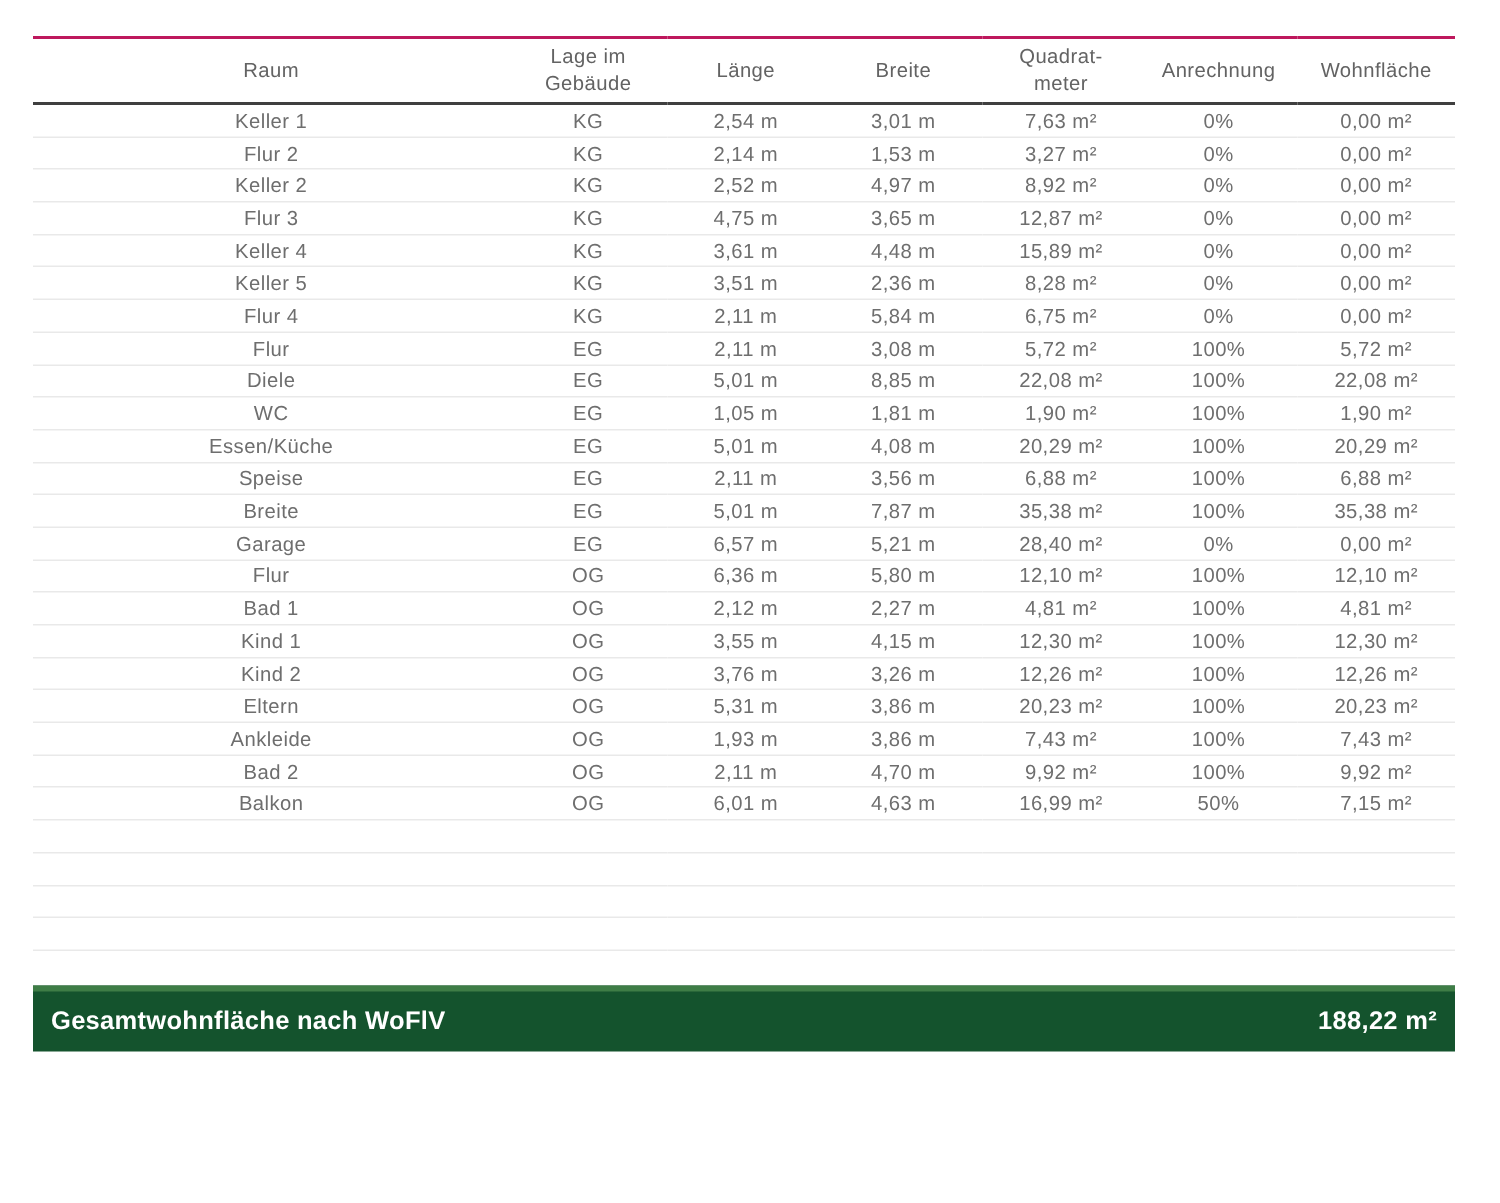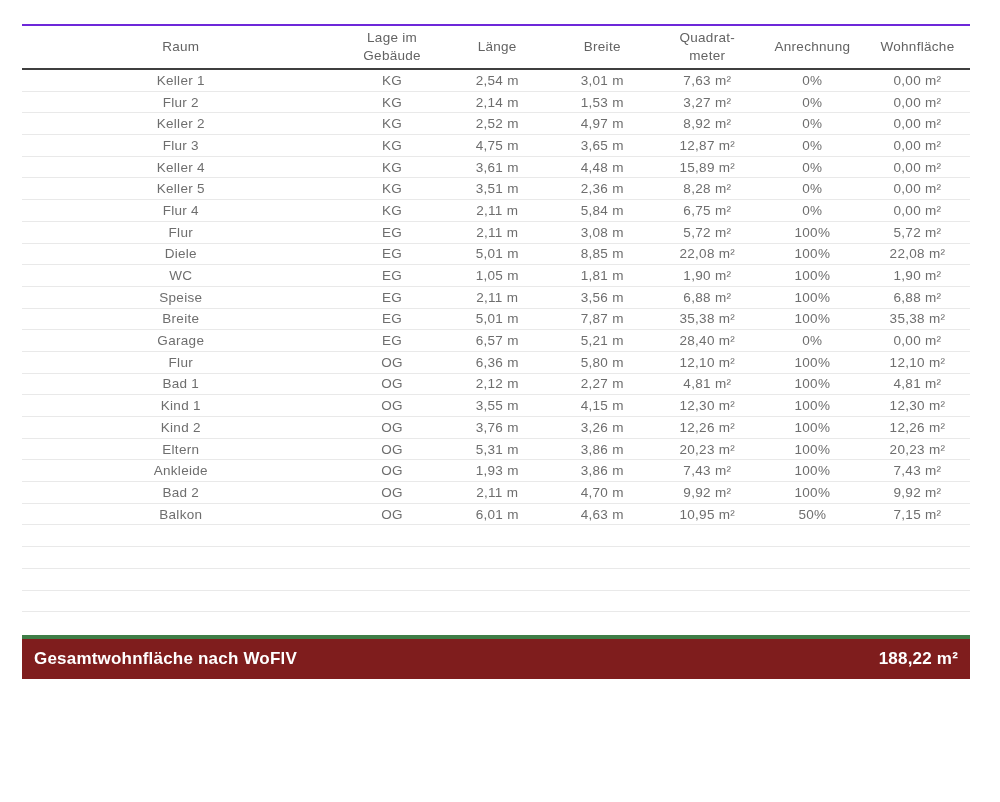--- a/index.html
+++ b/index.html
@@ -18,21 +18,21 @@
   .report {
     margin: 24px 0 0 22px;
     width: 948px;
   }
   table.room-table {
     width: 948px;
     border-collapse: collapse;
     table-layout: fixed;
   }
   table.room-table thead tr {
-    border-top: 2px solid #6d28d9;
+    border-top: 2px solid #be185d;
     border-bottom: 2px solid #3f3f3f;
   }
   table.room-table th {
     height: 42px;
     font-size: 13.5px;
     font-weight: normal;
     color: #636363;
     letter-spacing: 0.3px;
     white-space: pre-line;
     text-align: center;
@@ -186,20 +186,29 @@
           <tr>
             <td>WC</td>
             <td>EG</td>
             <td>1,05 m</td>
             <td>1,81 m</td>
             <td>1,90 m²</td>
             <td>100%</td>
             <td>1,90 m²</td>
           </tr>
           <tr>
+            <td>Essen/Küche</td>
+            <td>EG</td>
+            <td>5,01 m</td>
+            <td>4,08 m</td>
+            <td>20,29 m²</td>
+            <td>100%</td>
+            <td>20,29 m²</td>
+          </tr>
+          <tr>
             <td>Speise</td>
             <td>EG</td>
             <td>2,11 m</td>
             <td>3,56 m</td>
             <td>6,88 m²</td>
             <td>100%</td>
             <td>6,88 m²</td>
           </tr>
           <tr>
             <td>Breite</td>
@@ -280,21 +289,21 @@
             <td>4,70 m</td>
             <td>9,92 m²</td>
             <td>100%</td>
             <td>9,92 m²</td>
           </tr>
           <tr>
             <td>Balkon</td>
             <td>OG</td>
             <td>6,01 m</td>
             <td>4,63 m</td>
-            <td>10,95 m²</td>
+            <td>16,99 m²</td>
             <td>50%</td>
             <td>7,15 m²</td>
           </tr>
           <tr>
             <td>&nbsp;</td>
             <td>&nbsp;</td>
             <td>&nbsp;</td>
             <td>&nbsp;</td>
             <td>&nbsp;</td>
             <td>&nbsp;</td>
@@ -323,19 +332,19 @@
             <td>&nbsp;</td>
             <td>&nbsp;</td>
             <td>&nbsp;</td>
             <td>&nbsp;</td>
             <td>&nbsp;</td>
             <td>&nbsp;</td>
           </tr>
         </tbody>
     </table>
 
-    <div class="summary-bar" style="background: #7f1d1d; border-top-color: rgb(62, 125, 70); color: rgb(255, 255, 255);">
+    <div class="summary-bar" style="background: #14532d; border-top-color: rgb(62, 125, 70); color: rgb(255, 255, 255);">
       <span class="summary-label">Gesamtwohnfläche nach WoFlV</span>
       <span class="summary-value">188,22 m²</span>
     </div>
 
   </div>
 </div>
 
 </body></html>

